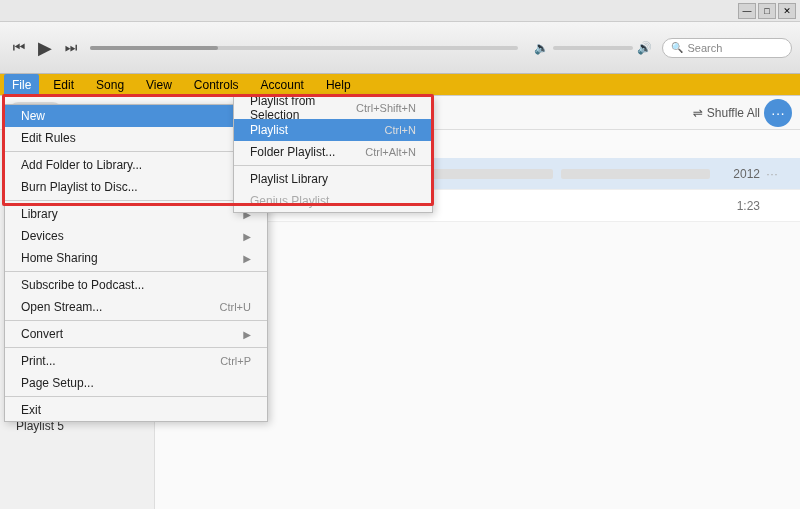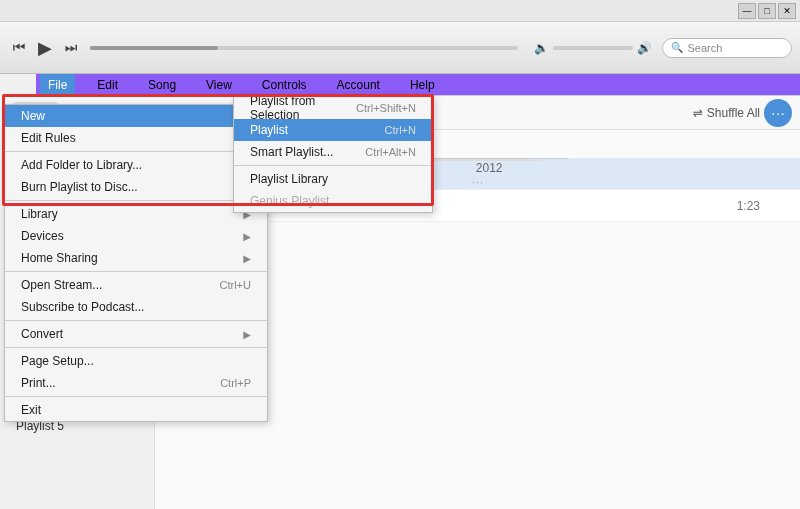--- a/index.html
+++ b/index.html
@@ -105,27 +105,26 @@
       display: flex;
       align-items: center;
       gap: 4px;
       color: #888;
     }
     .search-icon-sm { font-size: 10px; }
 
     
     .menu-bar {
       height: 22px;
-      background: #8b5cf6;
+      background: #eab308;
       border-bottom: 1px solid #ccc;
       display: flex;
       align-items: center;
       padding: 0 4px;
-      gap: 14px;
-      margin-left: 36px;
+      gap: 6px;
     }
     .menu-item {
       padding: 2px 8px;
       cursor: pointer;
       font-size: 12px;
       height: 22px;
       display: flex;
       align-items: center;
       border-radius: 2px;
     }
@@ -232,21 +231,21 @@
       height: 32px;
       display: flex;
       align-items: center;
       padding: 0 16px;
       border-bottom: 1px solid #eee;
       font-size: 12px;
       color: #333;
     }
     .track-row:nth-child(odd) { background: #f5f5f5; }
     .track-row:nth-child(even) { background: white; }
-    .track-row.highlighted { background: #dce8f5; flex-direction: column; }
+    .track-row.highlighted { background: #dce8f5; }
     .track-title { flex: 3; }
     .track-artist { flex: 2; color: #666; }
     .track-album { flex: 2; color: #666; }
     .track-year { width: 50px; text-align: right; color: #666; }
     .track-duration { width: 50px; text-align: right; color: #737373; }
     .track-more { width: 24px; text-align: center; color: #aaa; cursor: pointer; }
 
     
     .dropdown-overlay {
       position: absolute;
@@ -449,56 +448,56 @@
     <div class="dropdown-item">
       <span>Devices</span>
       <span class="arrow">▶</span>
     </div>
     <div class="dropdown-item">
       <span>Home Sharing</span>
       <span class="arrow">▶</span>
     </div>
     <div class="dropdown-separator"></div>
     <div class="dropdown-item">
+      <span>Subscribe to Podcast...</span>
+    </div>
+    <div class="dropdown-item">
       <span>Open Stream...</span>
       <span class="shortcut">Ctrl+U</span>
     </div>
-    <div class="dropdown-item">
-      <span>Subscribe to Podcast...</span>
-    </div>
     <div class="dropdown-separator"></div>
     <div class="dropdown-item">
       <span>Convert</span>
       <span class="arrow">▶</span>
     </div>
     <div class="dropdown-separator"></div>
     <div class="dropdown-item">
-      <span>Page Setup...</span>
-    </div>
-    <div class="dropdown-item">
       <span>Print...</span>
       <span class="shortcut">Ctrl+P</span>
+    </div>
+    <div class="dropdown-item">
+      <span>Page Setup...</span>
     </div>
     <div class="dropdown-separator"></div>
     <div class="dropdown-item">
       <span>Exit</span>
     </div>
   </div>
 
   <div class="submenu-container">
     <div class="dropdown-item">
       <span>Playlist from Selection</span>
       <span class="shortcut">Ctrl+Shift+N</span>
     </div>
     <div class="dropdown-item hovered">
       <span>Playlist</span>
       <span class="shortcut" style="color:#ddd;">Ctrl+N</span>
     </div>
     <div class="dropdown-item">
-      <span>Smart Playlist...</span>
+      <span>Folder Playlist...</span>
       <span class="shortcut">Ctrl+Alt+N</span>
     </div>
     <div class="dropdown-separator"></div>
     <div class="dropdown-item">
       <span>Playlist Library</span>
     </div>
     <div class="dropdown-item disabled">
       <span>Genius Playlist</span>
     </div>
   </div>

